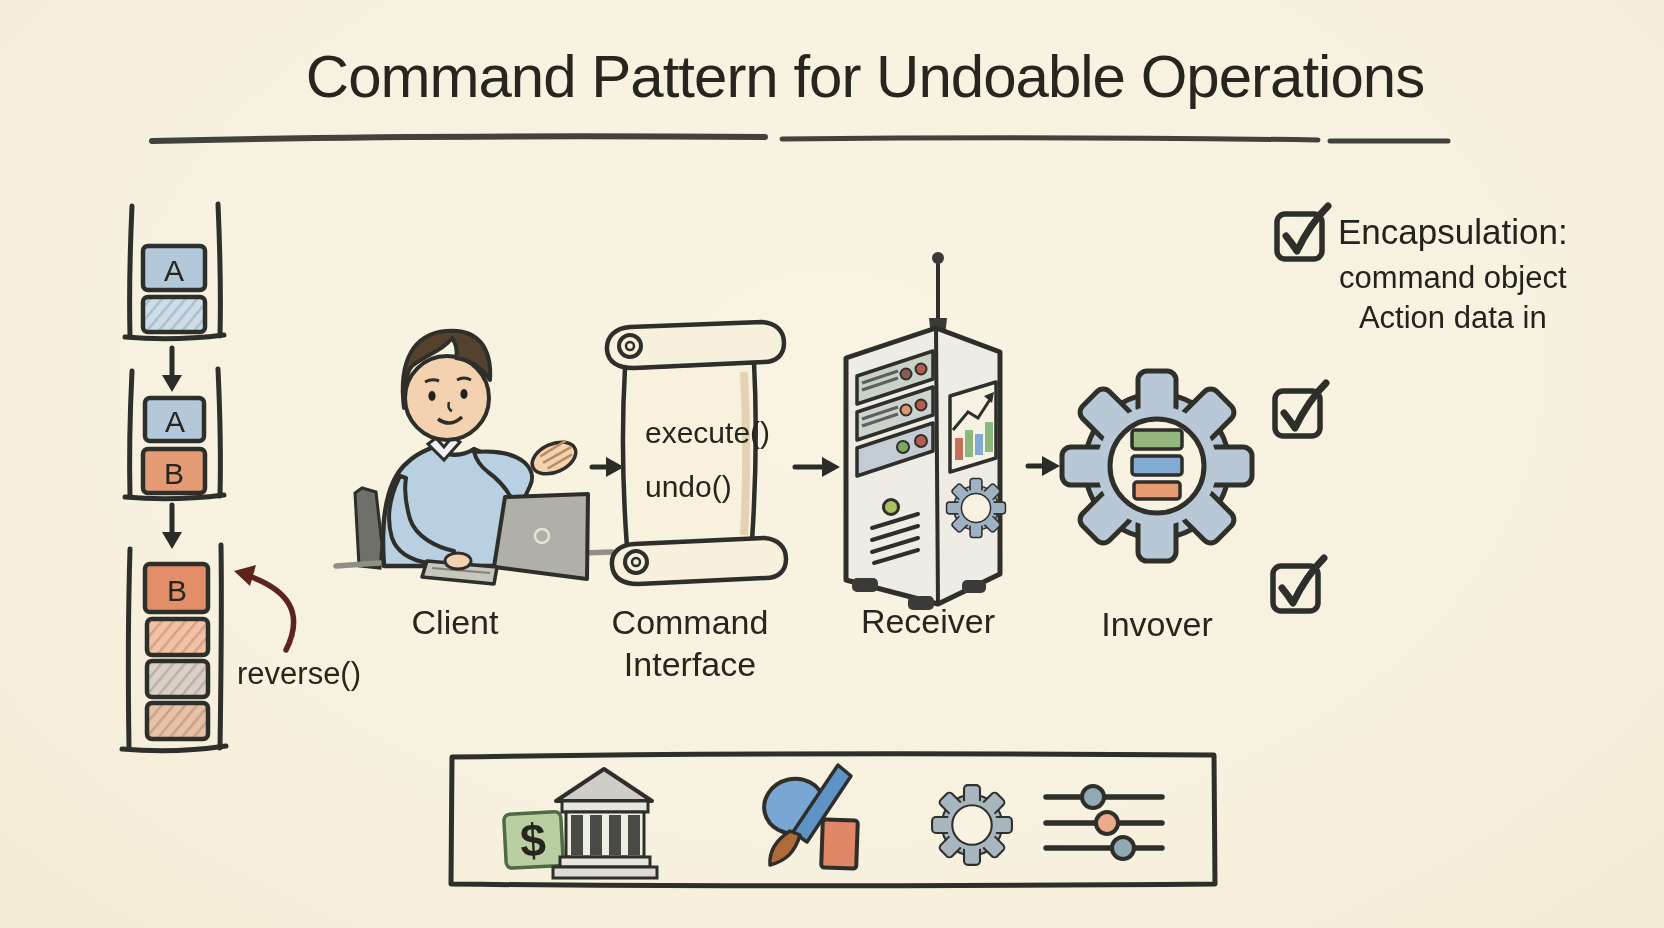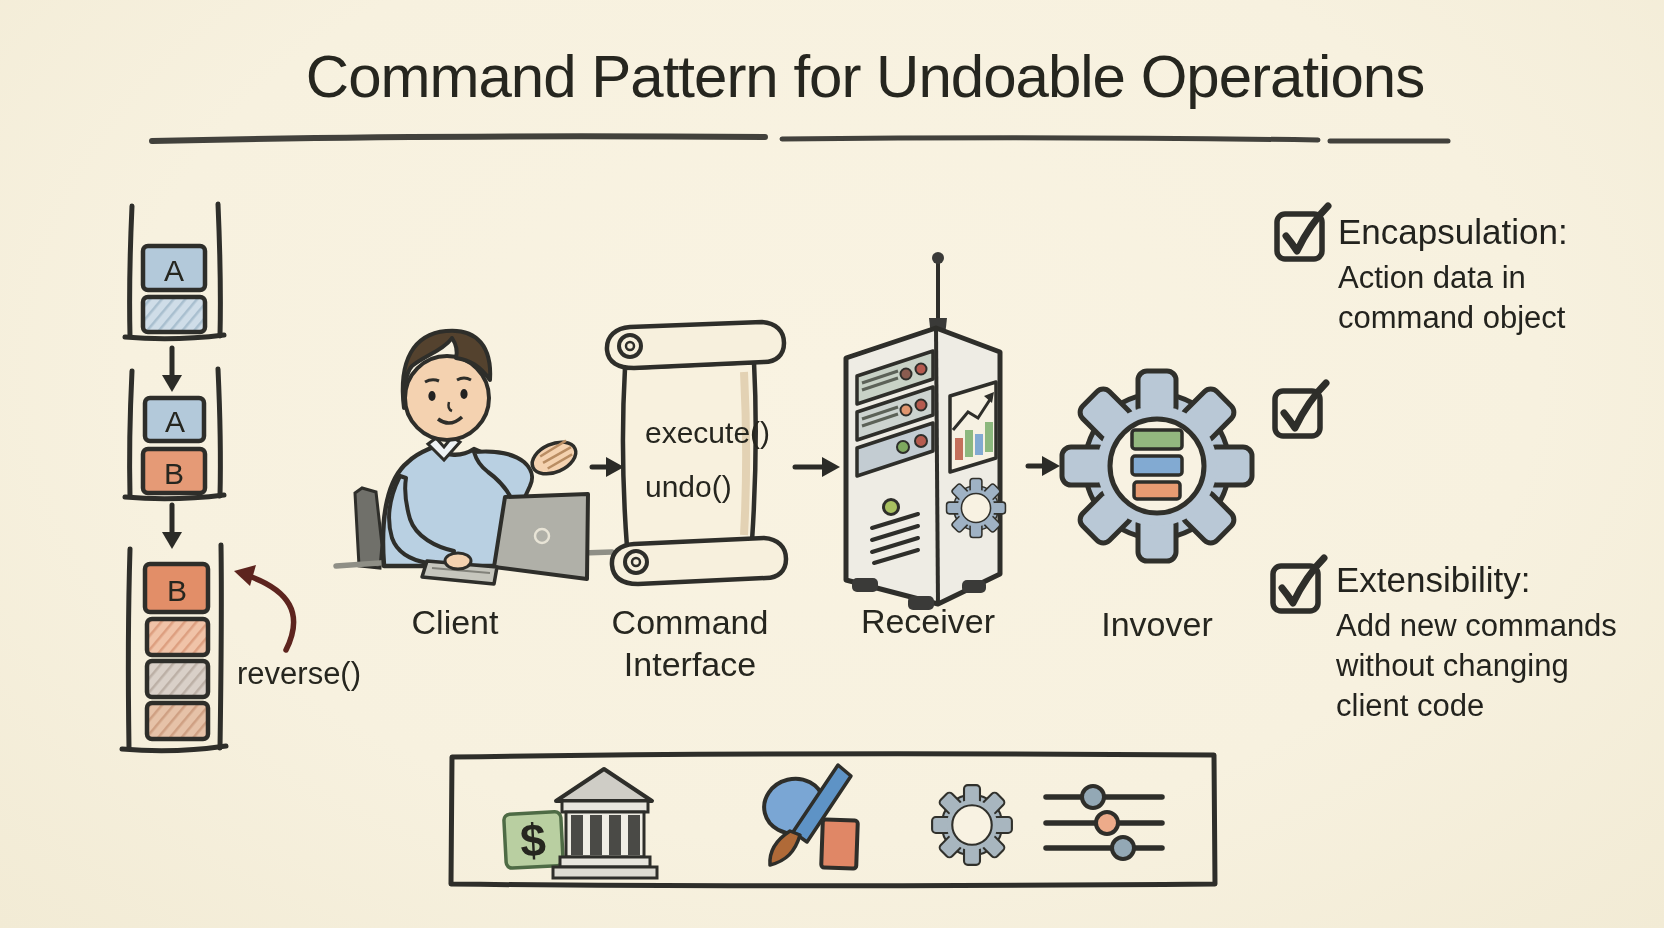--- a/index.html
+++ b/index.html
@@ -1,21 +1,21 @@
 <!DOCTYPE html>
 <html><head>
 <meta charset="utf-8">
 <style>
   html,body{margin:0;padding:0;background:#e9e2cd;font-family:"Liberation Sans",sans-serif;}
   .canvas{position:relative;width:1664px;height:928px;overflow:hidden;
           background:radial-gradient(ellipse at 50% 40%, #f9f3e2 0%, #f7f1df 60%, #f2ebd5 100%);}
   .art{position:absolute;left:0;top:0;width:1664px;height:928px;}
   .title{position:absolute;left:0;top:42px;width:1664px;text-align:center;
          font-size:60px;letter-spacing:-1px;color:#26261f;font-weight:400;margin-left:33px;}
-  .benefit{position:absolute;color:#23231e;}
+  .benefit{position:absolute;color:#23231e;text-align:center;}
   .bhead{font-size:35px;margin-bottom:6px;font-weight:400;}
   .bline{font-size:31px;line-height:40px;white-space:nowrap;}
   svg text{font-family:"Liberation Sans",sans-serif;fill:#26261f;}
   .lbl{font-size:34px;text-anchor:middle;}
   .mono{font-size:30px;}
   .blk{stroke:#2e2e2a;stroke-width:4.5;}
   .wall{fill:none;stroke:#2e2e2a;stroke-width:5;stroke-linecap:round;}
   .arr{stroke:#2b2b27;stroke-width:5;stroke-linecap:round;}
   .arrh{fill:#2b2b27;stroke:none;}
   .ink{stroke:#2e2e2a;stroke-linejoin:round;stroke-linecap:round;}
@@ -270,23 +270,17 @@
         </g>
         <circle cx="1093" cy="797" r="11" fill="#93a8b5" stroke="#2e2e2a" stroke-width="4"></circle>
         <circle cx="1107" cy="823" r="11" fill="#edab8a" stroke="#2e2e2a" stroke-width="4"></circle>
         <circle cx="1123" cy="848" r="11" fill="#93a8b5" stroke="#2e2e2a" stroke-width="4"></circle>
       </g>
     </g>
   </svg>
 
   <div class="benefit" style="left:1338px;top:212px;">
     <div class="bhead">Encapsulation:</div>
+    <div class="bline">command object</div>
     <div class="bline">Action data in</div>
-    <div class="bline">command object</div>
   </div>
-  <div class="benefit" style="left:1336px;top:560px;">
-    <div class="bhead">Extensibility:</div>
-    <div class="bline">Add new commands</div>
-    <div class="bline">without changing</div>
-    <div class="bline">client code</div>
-  </div>
 
 </div>
 
 </body></html>

